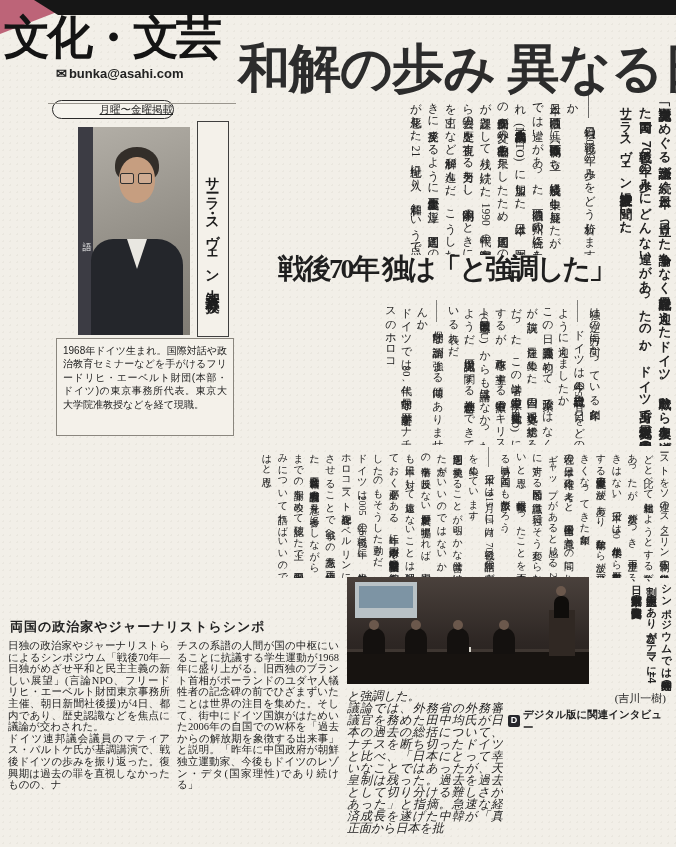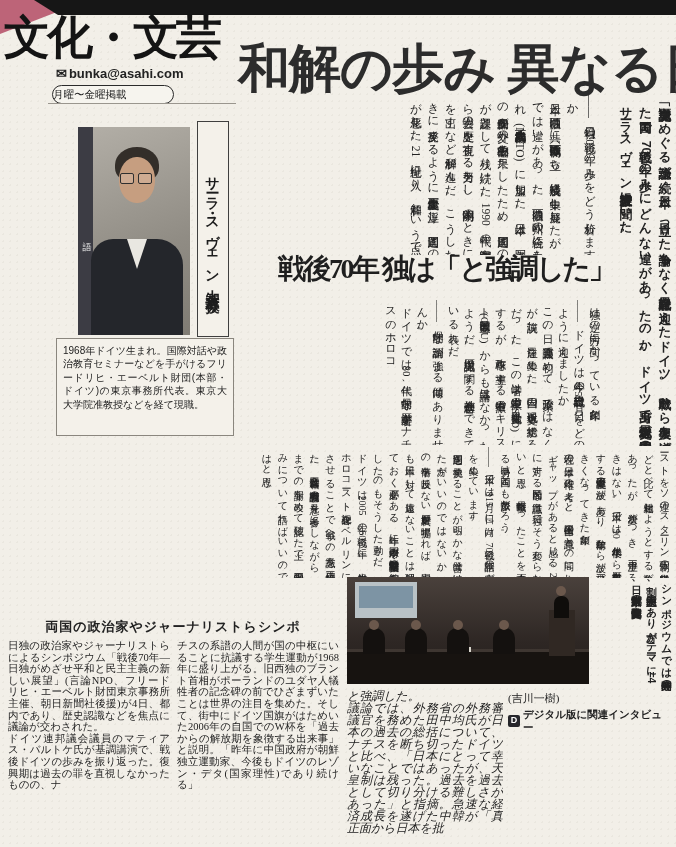--- a/index.html
+++ b/index.html
@@ -12,21 +12,21 @@
     font-family:"Liberation Serif", serif;
     color:#222;
   }
   .abs{position:absolute;}
   
   .bar-pink{left:0;top:0;width:88px;height:34px;background:#bd6478;clip-path:polygon(0 0,100% 0,0 100%);}
   .bar-black{left:0;top:0;width:676px;height:15px;background:#161616;clip-path:polygon(34px 0,676px 0,676px 15px,58px 15px);}
   
   .masthead-title{left:4px;top:14px;font-family:"Liberation Sans",sans-serif;font-weight:900;font-size:46px;letter-spacing:-3px;line-height:1;color:#141414;}
   .masthead-email{left:56px;top:66px;font-family:"Liberation Sans",sans-serif;font-weight:bold;font-size:13px;display:flex;gap:2px;align-items:center;}
-  .masthead-pill{left:52px;top:85px;width:120px;height:17px;border:1.5px solid #2b2b2b;border-radius:10px;font-family:"Liberation Sans",sans-serif;font-size:10.5px;line-height:16px;text-align:left;background:#f6f4ee;}
+  .masthead-pill{left:52px;top:100px;width:120px;height:17px;border:1.5px solid #2b2b2b;border-radius:10px;font-family:"Liberation Sans",sans-serif;font-size:10.5px;line-height:16px;text-align:right;background:#f6f4ee;text-decoration:underline;}
   
   .headline-main{left:238px;top:40px;width:436px;font-size:52px;font-weight:bold;letter-spacing:-1px;white-space:nowrap;color:#2c2c2c;line-height:1.1;}
   .headline2{left:278px;top:252px;width:318px;font-size:28px;font-weight:bold;letter-spacing:-2.5px;white-space:nowrap;color:#1f1f1f;line-height:1.2;}
   
   .vtext{writing-mode:vertical-rl;text-orientation:mixed;white-space:pre-line;overflow:hidden;text-align:justify;}
   .lead{left:596px;top:98px;width:78px;height:348px;font-size:12.5px;line-height:19.5px;font-weight:bold;font-family:"Liberation Sans",sans-serif;}
   .qa1{left:230px;top:95px;width:368px;height:160px;font-size:11.5px;line-height:17.4px;}
   .qa2{left:238px;top:300px;width:364px;height:145px;font-size:11px;line-height:15.7px;}
   .band{left:6px;top:447px;width:666px;height:131px;font-size:10px;line-height:15.9px;}
   
@@ -36,28 +36,28 @@
   .p1-hair{position:absolute;left:37px;top:20px;width:44px;height:36px;background:#332e29;border-radius:50% 50% 42% 42%;}
   .p1-face{position:absolute;left:41px;top:30px;width:36px;height:46px;background:#c69e80;border-radius:48%;}
   .p1-lens{position:absolute;width:12px;height:9px;border:1.5px solid #2f2f2f;border-radius:2px;background:rgba(255,255,255,.14);}
   .p1-suit{position:absolute;left:13px;top:112px;width:92px;height:96px;background:#24262b;border-radius:22px 26px 0 0;}
   .p1-shirt{position:absolute;left:49px;top:112px;width:20px;height:30px;background:#e9e7e1;clip-path:polygon(0 0,100% 0,50% 100%);}
   .profile-titlebox{left:197px;top:121px;width:30px;height:214px;border:1px solid #3f3f3f;background:#f4f1ea;display:flex;align-items:center;justify-content:center;}
   .profile-title{writing-mode:vertical-rl;font-family:"Liberation Sans",sans-serif;font-weight:bold;font-size:14px;letter-spacing:2px;color:#1d1d1d;}
   .profile-caption{left:56px;top:338px;width:178px;height:98px;border:1px solid #8a867e;padding:5px 6px;box-sizing:border-box;font-family:"Liberation Sans",sans-serif;font-size:10px;line-height:13.4px;text-align:justify;background:#f4f1ea;}
   
   .sympo-headline{left:10px;top:584px;width:328px;font-size:24px;font-weight:bold;letter-spacing:-1.5px;white-space:nowrap;color:#1f1f1f;}
-  .sympo-sub{left:10px;top:618px;width:326px;text-align:center;font-family:Liberation Mono, monospace;font-weight:bold;font-size:13px;letter-spacing:1px;color:#222;}
+  .sympo-sub{left:10px;top:618px;width:326px;font-family:Liberation Mono, monospace;font-weight:bold;font-size:13px;letter-spacing:1px;color:#222;}
   .hcol{font-size:10.5px;line-height:11.6px;text-align:justify;white-space:pre-line;overflow:hidden;}
   .col1{left:8px;top:640px;width:162px;height:207px;}
   .col2{left:177px;top:640px;width:162px;height:207px;}
   .col3{left:347px;top:690px;width:156px;height:157px;font-size:12px;line-height:12px;font-style:italic;}
   .col4wrap{left:508px;top:690px;width:158px;height:157px;font-size:11px;line-height:12.3px;}
   .col4wrap .hcol{position:static;width:152px;height:auto;font-size:11px;line-height:12.3px;}
-  .byline{margin-top:2px;font-size:11px;}
+  .byline{text-align:right;margin-top:2px;font-size:11px;}
   .digital-row{margin-top:4px;display:flex;align-items:center;gap:3px;font-family:"Liberation Sans",sans-serif;font-weight:bold;font-size:10.5px;}
   .digital-icon{width:12px;height:12px;background:#26262b;color:#fff;border-radius:2px;display:flex;align-items:center;justify-content:center;font-size:9px;font-family:"Liberation Sans",sans-serif;flex:0 0 auto;}
   
   .photo2{left:347px;top:577px;width:242px;height:107px;background:linear-gradient(#4a413c,#2e2724 60%,#241f1c);overflow:hidden;}
   .p2-screen{position:absolute;left:8px;top:5px;width:62px;height:36px;background:#b9c2c6;}
   .p2-screen-img{position:absolute;left:4px;top:4px;width:54px;height:22px;background:#7d94a4;}
   .p2-table{position:absolute;left:0;bottom:0;width:100%;height:32px;background:#171310;border-top:3px solid #3e3631;}
   .p2-paper{position:absolute;width:12px;height:5px;background:#d8d5cc;bottom:32px;}
   .p2-fig{position:absolute;width:22px;height:26px;background:#14110f;border-radius:10px 10px 0 0;bottom:30px;}
   .p2-head{position:absolute;width:10px;height:10px;background:#6b584c;border-radius:50%;bottom:54px;}

